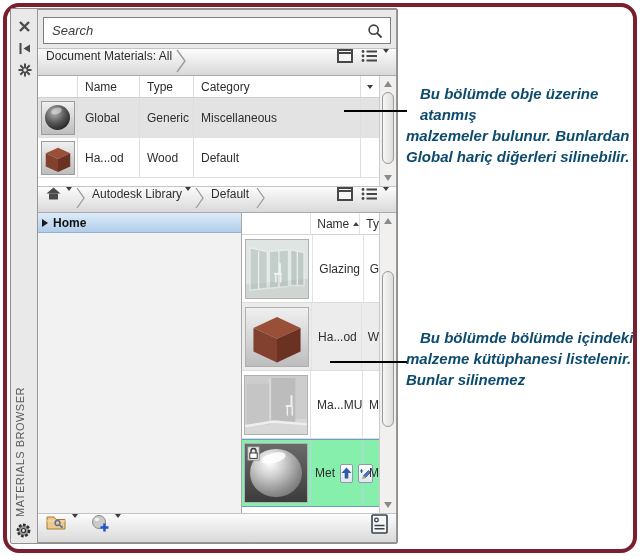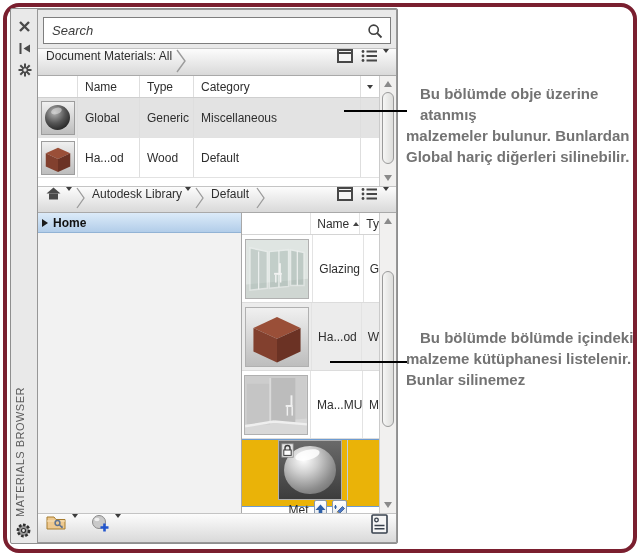--- a/index.html
+++ b/index.html
@@ -76,40 +76,40 @@
                border-left:6px solid #1a1a1a; }
 
   .lib-list { position:absolute; left:204px; right:0; top:0; bottom:0; font-size:12px; color:#2e2e2e; }
   .lrow { display:flex; align-items:center; margin-right:17px; }
   .lhead { height:22px; border-bottom:1px solid #d4d4d4; }
   .lcell { height:100%; display:flex; align-items:center; padding-left:6px; border-right:1px solid #e3e3e3; }
   .lc-thumb { width:74px; padding-left:0; justify-content:center; }
   .lc-name { width:52px; gap:4px; } .lc-type { flex:1; border-right:none; }
   .lbody-row { height:68px; border-bottom:1px solid #dcdcdc; }
   .lrow-alt { background:#ececec; }
-  .lrow-sel { background:#eab308; border-top:1px solid #6d9bd1; border-bottom:1px solid #6d9bd1;flex-direction:column; }
+  .lrow-sel { background:#86efac; border-top:1px solid #6d9bd1; border-bottom:1px solid #6d9bd1; }
   .thumb62 { width:64px; height:60px; border:1px solid #b0b0b0; position:relative; overflow:hidden; }
   .tri-up-sm { width:0; height:0; border-left:3.5px solid transparent; border-right:3.5px solid transparent;
                border-bottom:4.5px solid #444; }
   .mini-btn { width:19px; height:19px; background:linear-gradient(#ffffff,#e2e6ea);
               border:1px solid #8b9aae; border-radius:2px; display:flex; align-items:center;
               justify-content:center; margin-left:1px; cursor:pointer; }
   .lockbox { position:absolute; left:2px; top:2px; }
 
   
   .bg-grad-lt { background:linear-gradient(#f0f0f0,#bdbdbd); }
   .sphere-dark { position:absolute; left:11%; top:11%; width:78%; height:78%; border-radius:50%;
                  background:radial-gradient(circle at 38% 30%, #b5b5b5, #575757 45%, #1d1d1d 85%); }
   .sphere-metal { position:absolute; left:8%; top:8%; width:84%; height:84%; border-radius:50%;
                   background:radial-gradient(circle at 38% 28%, #ffffff, #cfcfcf 30%, #8d8d8d 65%, #636363 95%); }
   .thumb-met-bg { background:linear-gradient(#6a6a6a,#3c3c3c); }
 
   
   .annotation { position:absolute; width:234px; font-size:15px; font-weight:bold;
-                color:#737373; line-height:21px; }
+                color:#0c4a6e; line-height:21px;font-style:italic; }
   .ann-doc { left:406px; top:83px; }
   .ann-lib { left:406px; top:327px; }
   .ann-line.indent { padding-left:14px; }
   .connector { position:absolute; height:2px; background:#000; }
   .conn-doc { left:344px; top:110px; width:63px; }
   .conn-lib { left:330px; top:361px; width:77px; }
 </style>
 </head>
 <body>
 

